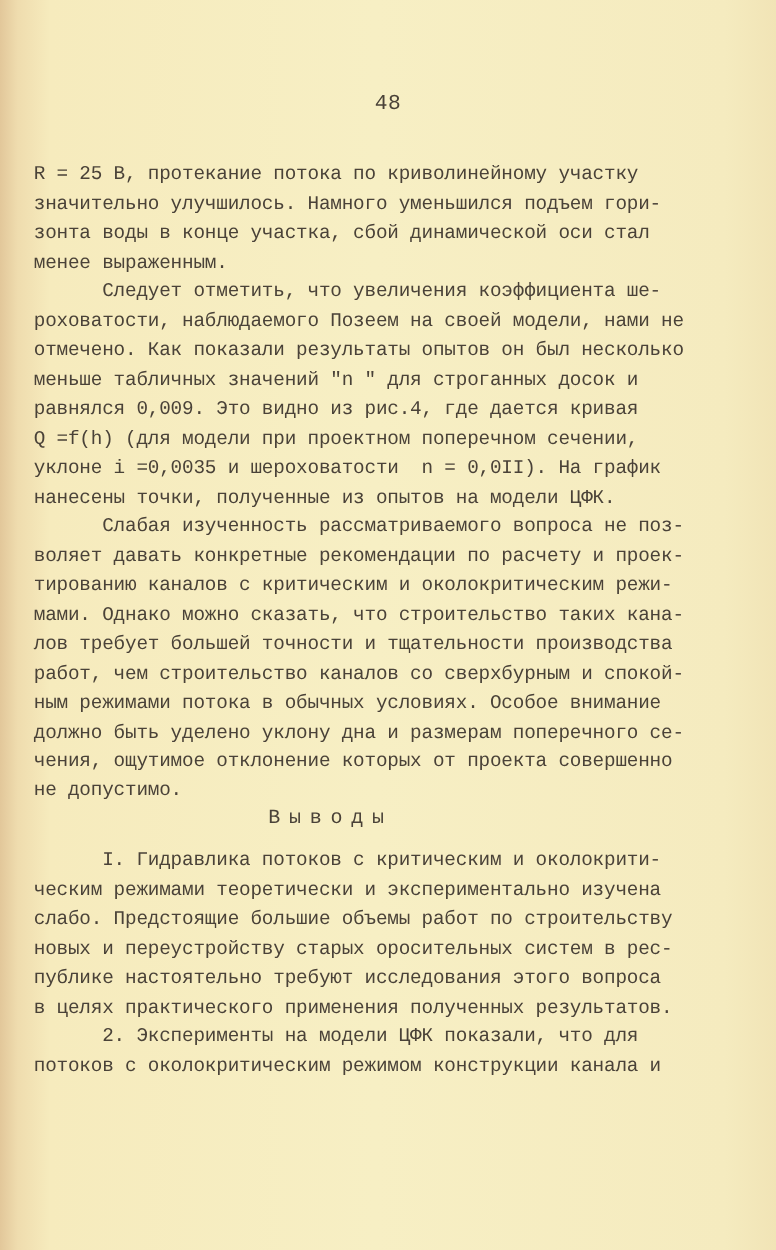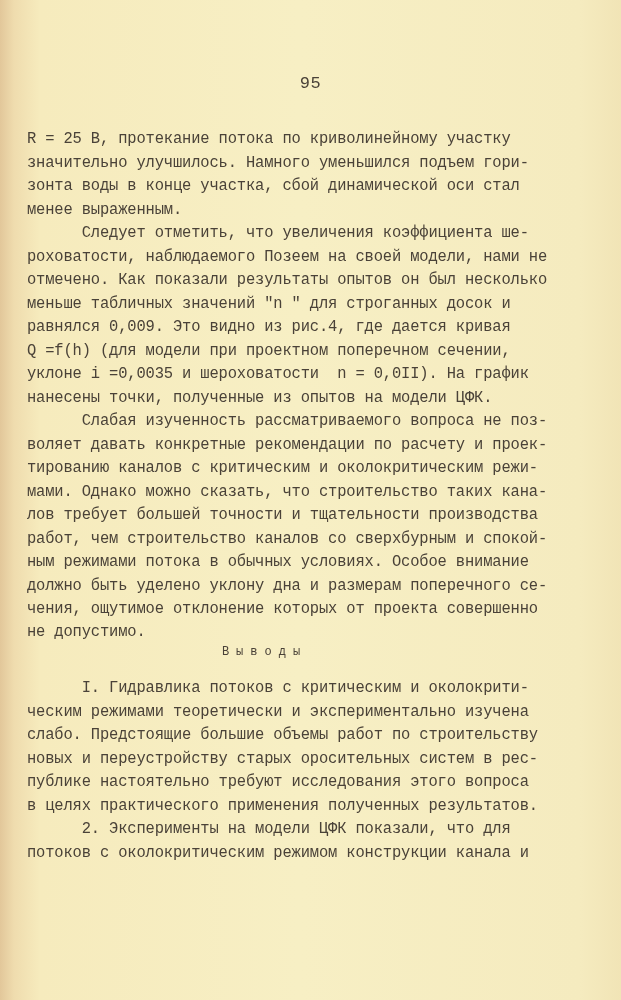--- a/index.html
+++ b/index.html
@@ -20,28 +20,28 @@
     font-size: 17px; letter-spacing: 0.5px;
   }
   .line {
     position: absolute; left: 27px; width: 550px;
     font-size: 15.6px; line-height: 20px; white-space: pre;
     letter-spacing: -0.15px;
     transform-origin: left center;
   }
   .heading {
     position: absolute; left: 0; width: 529px; text-align: center;
-    font-size: 12px; letter-spacing: 7px;
+    font-size: 16px; letter-spacing: 7px;
   }
 </style>
 </head>
 <body>
 
 <div class="page">
-  <div class="page-number">95</div>
+  <div class="page-number">48</div>
 
   <div class="line" style="top: 129px; transform: scaleX(0.990909);">R = 25 В, протекание потока по криволинейному участку</div>
   <div class="line" style="top: 153px; transform: scaleX(0.990909);">значительно улучшилось. Намного уменьшился подъем гори-</div>
   <div class="line" style="top: 176px; transform: scaleX(0.990909);">зонта воды в конце участка, сбой динамической оси стал</div>
   <div class="line" style="top: 200px; transform: scaleX(0.990909);">менее выраженным.</div>
 
   <div class="line" style="top: 223px; transform: scaleX(0.990909);">      Следует отметить, что увеличения коэффициента ше-</div>
   <div class="line" style="top: 247px; transform: scaleX(0.990909);">роховатости, наблюдаемого Позеем на своей модели, нами не</div>
   <div class="line" style="top: 270px; transform: scaleX(0.990909);">отмечено. Как показали результаты опытов он был несколько</div>
   <div class="line" style="top: 294px; transform: scaleX(0.990909);">меньше табличных значений "n " для строганных досок и</div>

